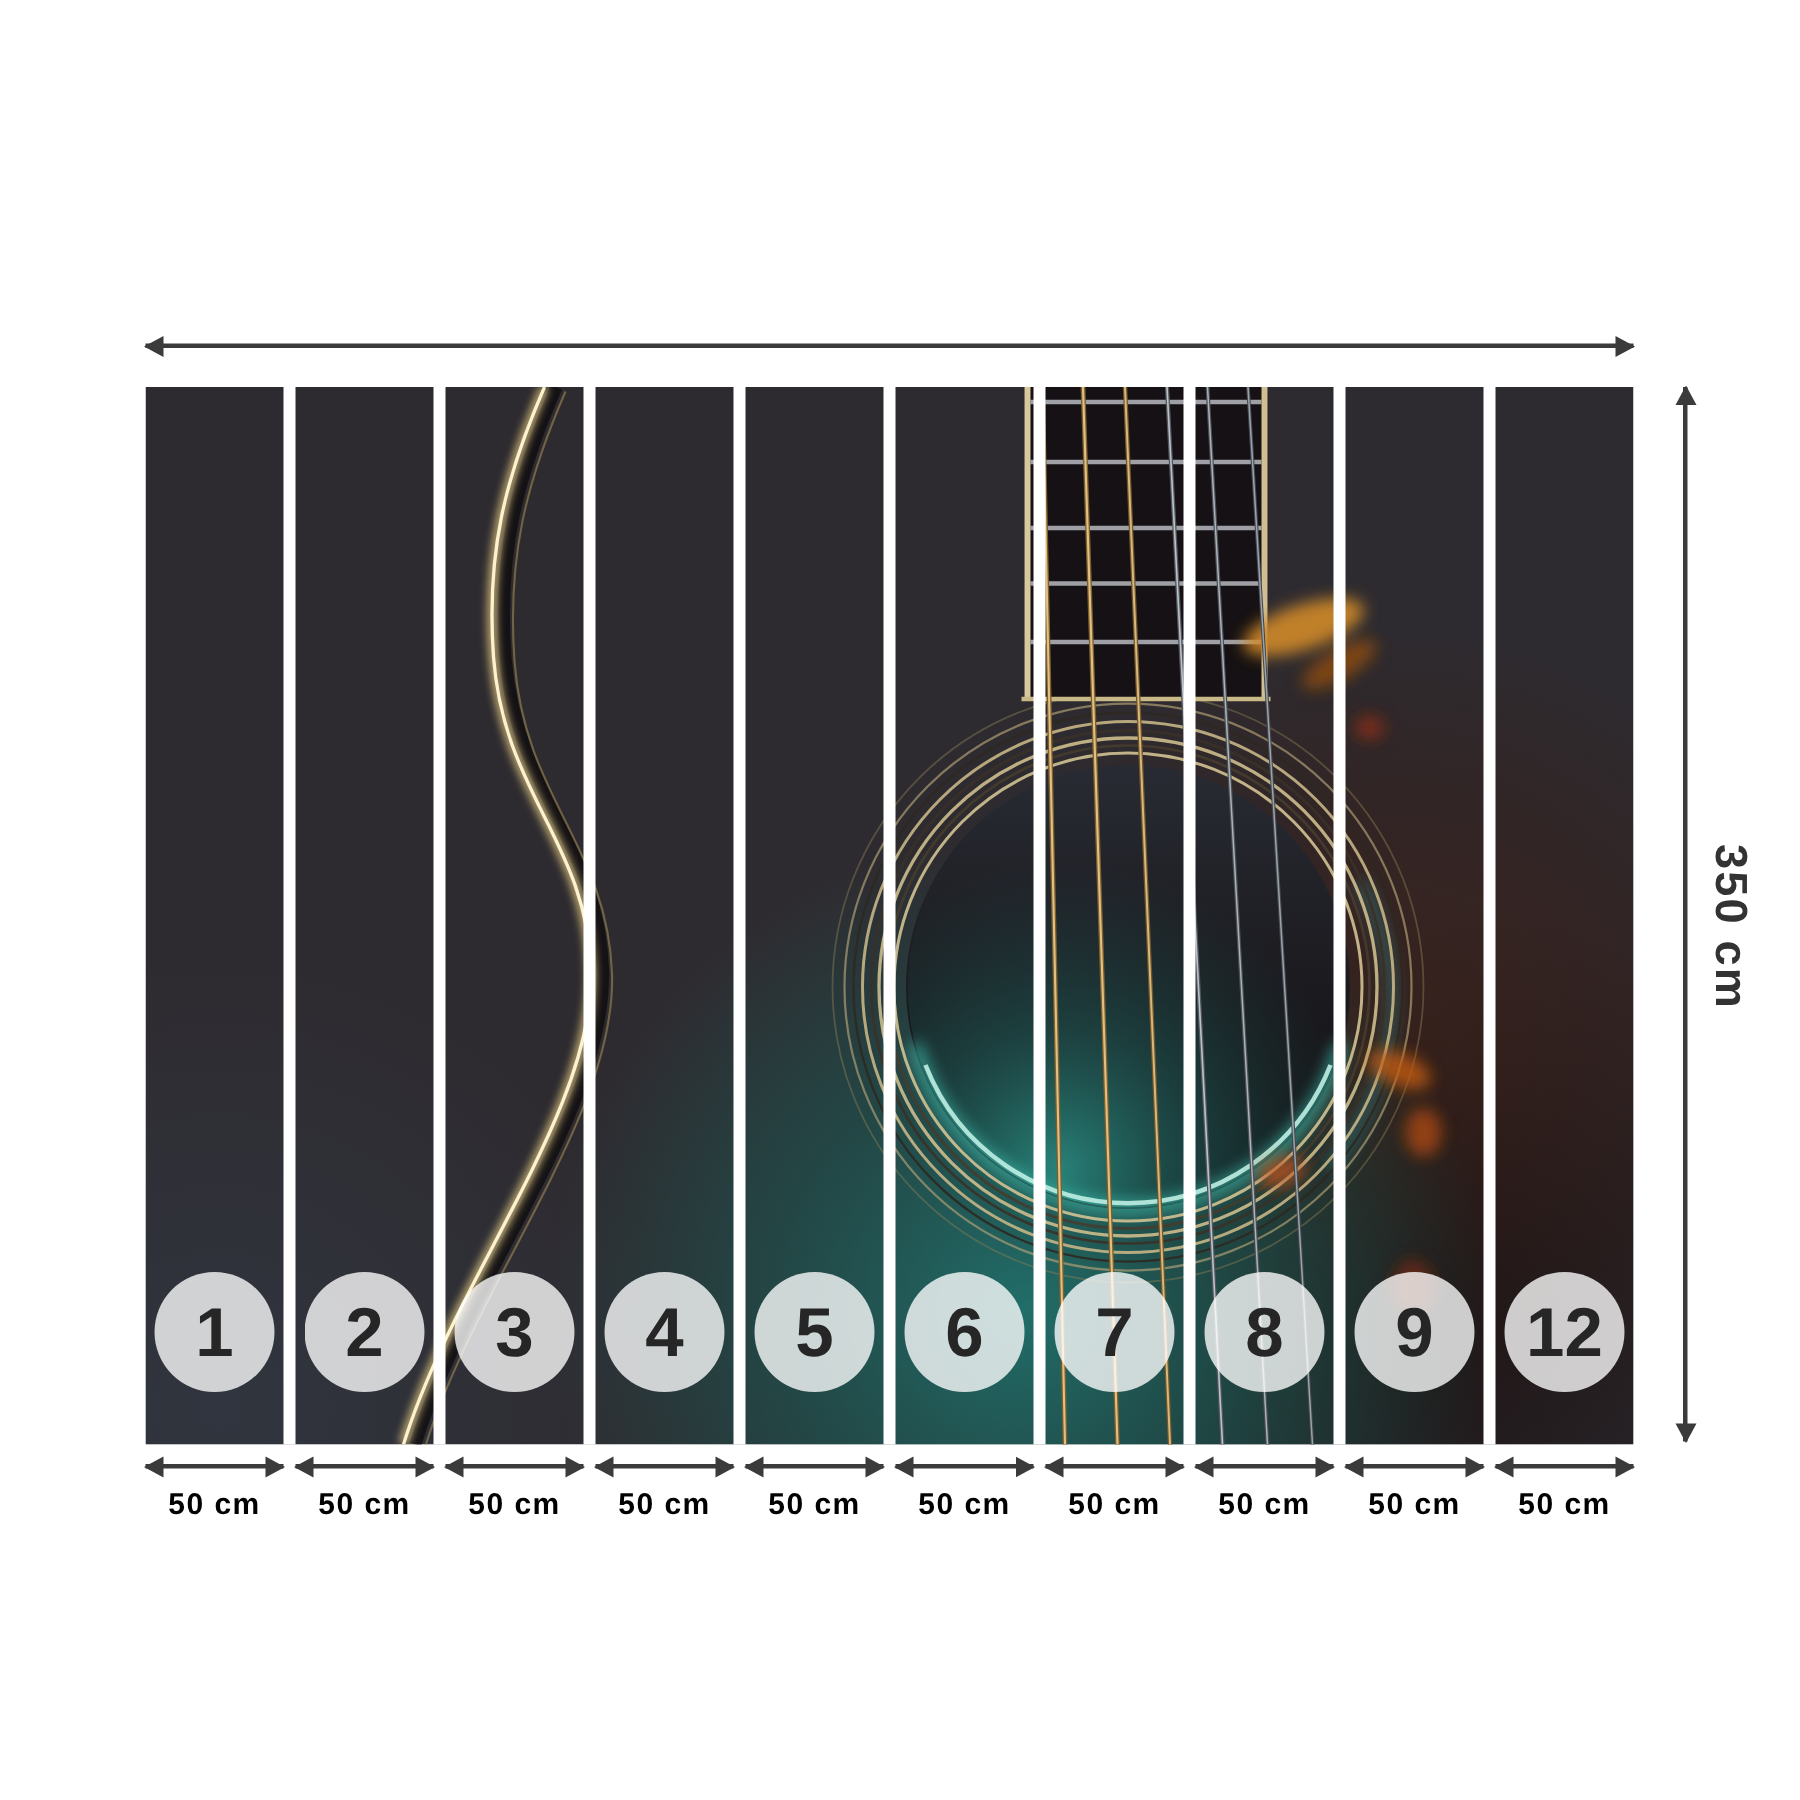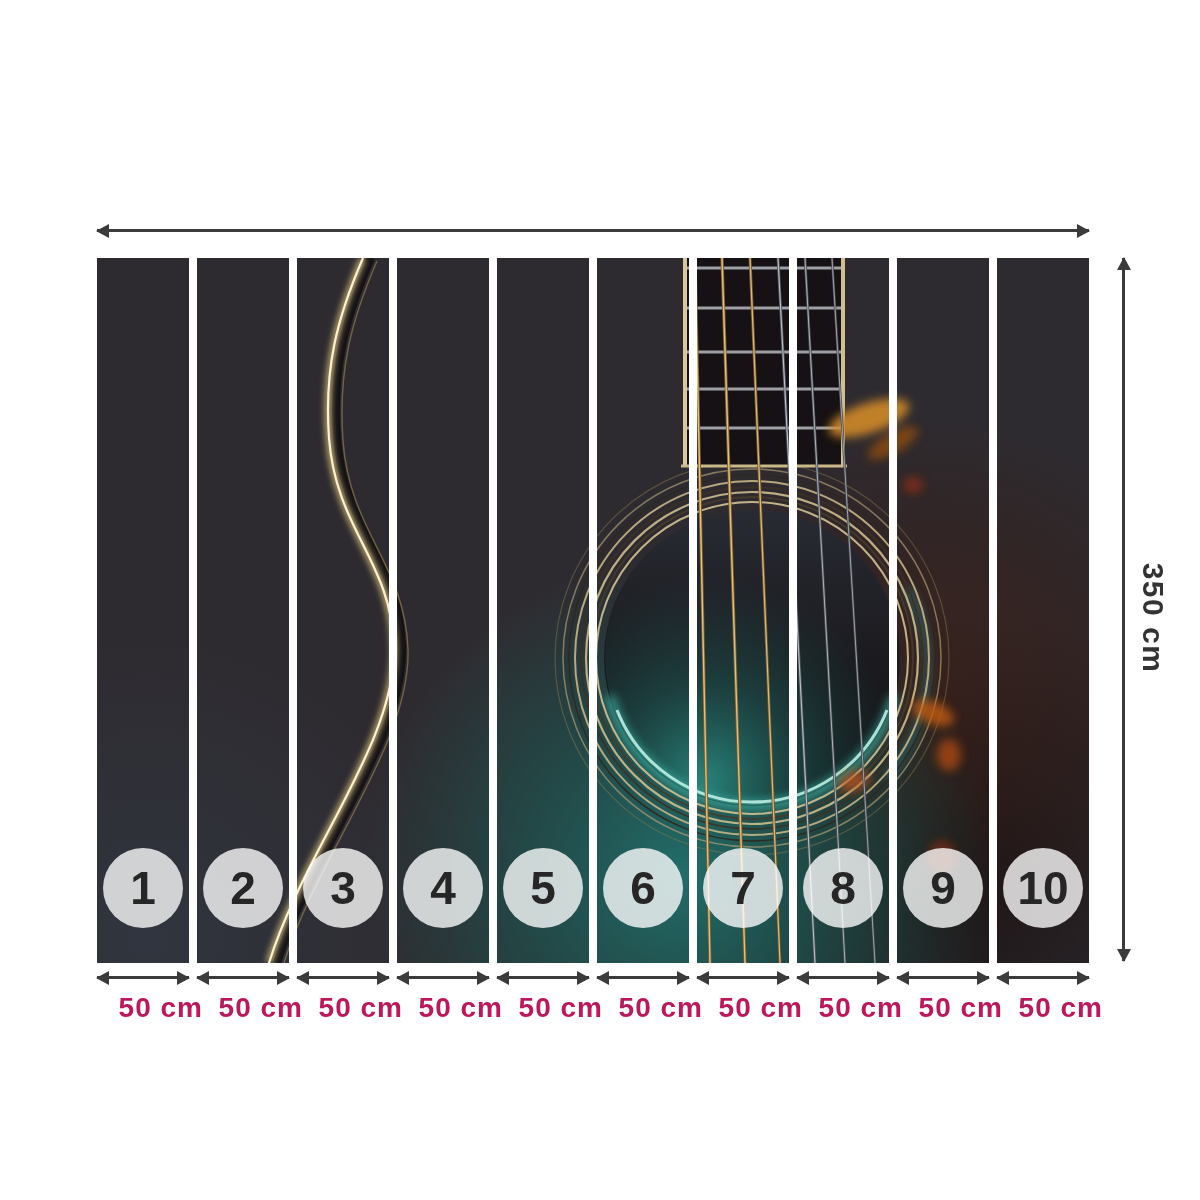--- a/index.html
+++ b/index.html
@@ -29,22 +29,22 @@
   .gap{position:absolute;top:0;bottom:0;width:8px;background:#ffffff;}
   .circle{
     position:absolute;top:590px;width:80px;height:80px;border-radius:50%;
     background:rgba(255,255,255,0.78);
     display:flex;align-items:center;justify-content:center;
     font-size:46px;font-weight:700;color:#262626;
   }
   .bottom-dims{position:absolute;left:97px;top:968px;width:992px;height:70px;}
   .bdim{position:absolute;top:0;width:92px;}
   .bdim .harrow{left:0;top:8px;width:92px;}
-  .bdim .bdim-label{position:absolute;left:-14px;top:24px;width:120px;text-align:right;
-    color:#be185d;font-size:28px;font-weight:700;letter-spacing:1px;}
+  .bdim .bdim-label{position:absolute;left:-14px;top:24px;width:120px;text-align:center;
+    color:#000000;font-size:20px;font-weight:700;letter-spacing:1px;}
 </style>
 </head>
 <body>
 
 <div class="stage">
 
   <div class="harrow" style="left:97px;top:229px;width:992px;"></div>
 
   <div class="varrow" style="left:1122px;top:258px;height:703px;"></div>
   <div class="dim-label side-label">350 cm</div>
@@ -202,21 +202,21 @@
     <div class="circle" style="left:606px;">
         <span>7</span>
       </div>
     <div class="circle" style="left:706px;">
         <span>8</span>
       </div>
     <div class="circle" style="left:806px;">
         <span>9</span>
       </div>
     <div class="circle" style="left:906px;">
-        <span>10</span>
+        <span>12</span>
       </div>
   </div>
 
   <div class="bottom-dims">
     <div class="bdim" style="left:0px;">
         <div class="harrow"></div>
         <div class="bdim-label">50 cm</div>
       </div>
     <div class="bdim" style="left:100px;">
         <div class="harrow"></div>

